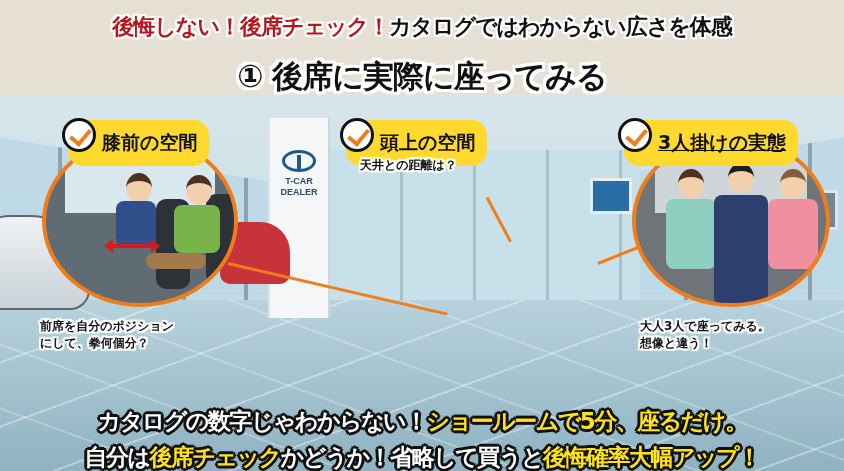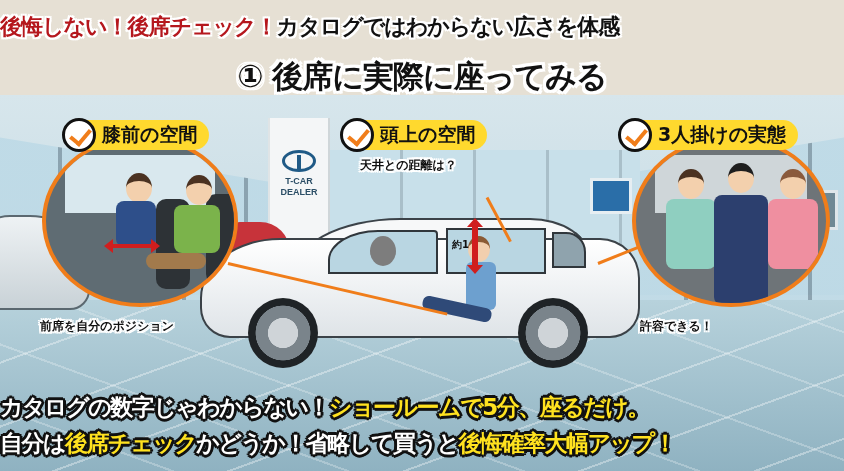--- a/index.html
+++ b/index.html
@@ -69,44 +69,44 @@
   .b-seat { position: absolute; width: 34px; height: 90px; background: #2d3236; border-radius: 10px; }
   .fig { position: absolute; }
   .fig .h { position: absolute; width: 26px; height: 30px; background: #f3d0ad; border-radius: 50%; border-top: 8px solid #4b3221; }
   .fig .t { position: absolute; border-radius: 8px; }
   .knee-arrow { position: absolute; left: 66px; top: 105px; width: 40px; height: 4px; background: #d01e1e; }
   .knee-arrow::before, .knee-arrow::after { content: ""; position: absolute; top: -5px; border-top: 7px solid transparent; border-bottom: 7px solid transparent; }
   .knee-arrow::before { left: -8px; border-right: 9px solid #d01e1e; }
   .knee-arrow::after { right: -8px; border-left: 9px solid #d01e1e; }
 
   
-  .pill { position: absolute; height: 30px; background: #ffd92e; border-radius: 15px; display: flex; align-items: center; padding: 0 12px 0 34px;
+  .pill { position: absolute; height: 46px; background: #ffd92e; border-radius: 15px; display: flex; align-items: center; padding: 0 12px 0 34px;
     font: bold 19px "DejaVu Sans", sans-serif; color: #111; }
   .check { position: absolute; left: -6px; top: -2px; width: 34px; height: 34px; border-radius: 50%; background: #fff; border: 3px solid #111; }
   .check::after { content: ""; position: absolute; left: 9px; top: 4px; width: 9px; height: 16px; border-right: 4px solid #f07d1a; border-bottom: 4px solid #f07d1a; transform: rotate(40deg); }
 
   .pill.knee { left: 68px; top: 120px; }
   .pill.head { left: 346px; top: 120px; font-family: Liberation Mono, monospace; }
-  .pill.three { left: 624px; top: 120px; }
+  .pill.three { left: 624px; top: 120px; text-decoration: underline; }
 
   .caption { position: absolute; font: bold 12px "DejaVu Sans", sans-serif; color: #111; line-height: 17px; text-align: left;
     text-shadow: -2px -2px 0 #fff, 2px -2px 0 #fff, -2px 2px 0 #fff, 2px 2px 0 #fff, 0 2px 0 #fff, 2px 0 0 #fff, 0 -2px 0 #fff, -2px 0 0 #fff; }
   .caption.head { left: 360px; top: 157px; text-align: right; }
   .caption.knee { left: 40px; top: 318px; width: 210px; }
   .caption.three { left: 640px; top: 318px; width: 190px; }
 
-  .title-line1 { position: absolute; left: 0; top: 12px; width: 844px; text-align: left; font: bold 22px "DejaVu Sans", sans-serif; letter-spacing: -1px;
+  .title-line1 { position: absolute; left: 0; top: 12px; width: 844px; text-align: center; font: bold 22px "DejaVu Sans", sans-serif; letter-spacing: -1px;
     text-shadow: -2px -2px 0 #fff, 2px -2px 0 #fff, -2px 2px 0 #fff, 2px 2px 0 #fff, 0 2px 0 #fff, 2px 0 0 #fff, 0 -2px 0 #fff, -2px 0 0 #fff; }
   .red { color: #b5171d; }
   .black { color: #111; }
   .title-line2 { position: absolute; left: 0; top: 56px; width: 844px; text-align: center; font: bold 31px "DejaVu Sans", sans-serif; color: #111; letter-spacing: -1px;
     text-shadow: -3px -3px 0 #fff, 3px -3px 0 #fff, -3px 3px 0 #fff, 3px 3px 0 #fff, 0 3px 0 #fff, 3px 0 0 #fff, 0 -3px 0 #fff, -3px 0 0 #fff; }
 
-  .bottom { position: absolute; left: 0; width: 844px; text-align: left; font: bold 23px "DejaVu Sans", sans-serif; color: #fff; letter-spacing: -1.5px;
-    text-shadow: -2px -2px 0 #111, 2px -2px 0 #111, -2px 2px 0 #111, 2px 2px 0 #111, 0 3px 0 #111, 3px 0 0 #111, 0 -3px 0 #111, -3px 0 0 #111; }
+  .bottom { position: absolute; left: 0; width: 844px; text-align: center; font: bold 23px "DejaVu Sans", sans-serif; color: #fff; letter-spacing: -1.5px;
+    text-shadow: -2px -2px 0 #111, 2px -2px 0 #111, -2px 2px 0 #111, 2px 2px 0 #111, 0 3px 0 #111, 3px 0 0 #111, 0 -3px 0 #111, -3px 0 0 #111; margin-top: 14px; }
   .bottom.l1 { top: 392px; }
   .bottom.l2 { top: 428px; }
   .hl { color: #ffe21f; }
 </style>
 </head>
 <body>
 
 <div class="scene">
   <div class="ceiling"></div>
   <div class="wall"></div>
@@ -121,37 +121,20 @@
   <div class="dealer-text">
     <div>T-CAR</div>
     <div>DEALER</div>
   </div>
   <div class="sign-right"></div>
   <div class="frame-right"></div>
 
   <div class="car-left"></div>
   <div class="car-red"></div>
 
-  <div class="car-main">
-    <div class="car-roof"></div>
-    <div class="car-body"></div>
-    <div class="car-win1"></div>
-    <div class="car-win2"></div>
-    <div class="car-win3"></div>
-    <div class="person-front"></div>
-    <div class="person-rear">
-      <div class="head"></div>
-      <div class="torso"></div>
-      <div class="legs"></div>
-    </div>
-    <div class="headroom-arrow"></div>
-    <div class="headroom-label">約1</div>
-    <div class="wheel w1"></div>
-    <div class="wheel w2"></div>
-  </div>
 
   <div class="connector" style="left:228px; top:262px; width:225px; transform: rotate(13deg);"></div>
   <div class="connector" style="left:487px; top:196px; width:50px; transform: rotate(62deg);"></div>
   <div class="connector" style="left:598px; top:262px; width:50px; transform: rotate(-22deg);"></div>
 
   <div class="bubble left">
     <div class="b-inside">
       <div class="b-window"></div>
       <div class="b-seat" style="left:110px; top:60px;"></div>
       <div class="b-seat" style="left:160px; top:55px;"></div>
@@ -203,23 +186,25 @@
 <div class="pill three">
   <span class="check"></span>
   <span>3人掛けの実態</span>
 </div>
 
 <div class="caption head">
   <div>天井との距離は？</div>
 </div>
 <div class="caption knee">
   <div>前席を自分のポジション</div>
+  <div>にして、拳何個分？</div>
 </div>
 <div class="caption three">
-  <div>許容できる！</div>
+  <div>大人3人で座ってみる。</div>
+  <div>想像と違う！</div>
 </div>
 
 <div class="bottom l1">
   <span>カタログの数字じゃわからない！</span><span class="hl">ショールームで5分、座るだけ。</span>
 </div>
 <div class="bottom l2">
   <span>自分は</span><span class="hl">後席チェック</span><span>かどうか！省略して買うと</span><span class="hl">後悔確率大幅アップ！</span>
 </div>
 
 </body></html>

